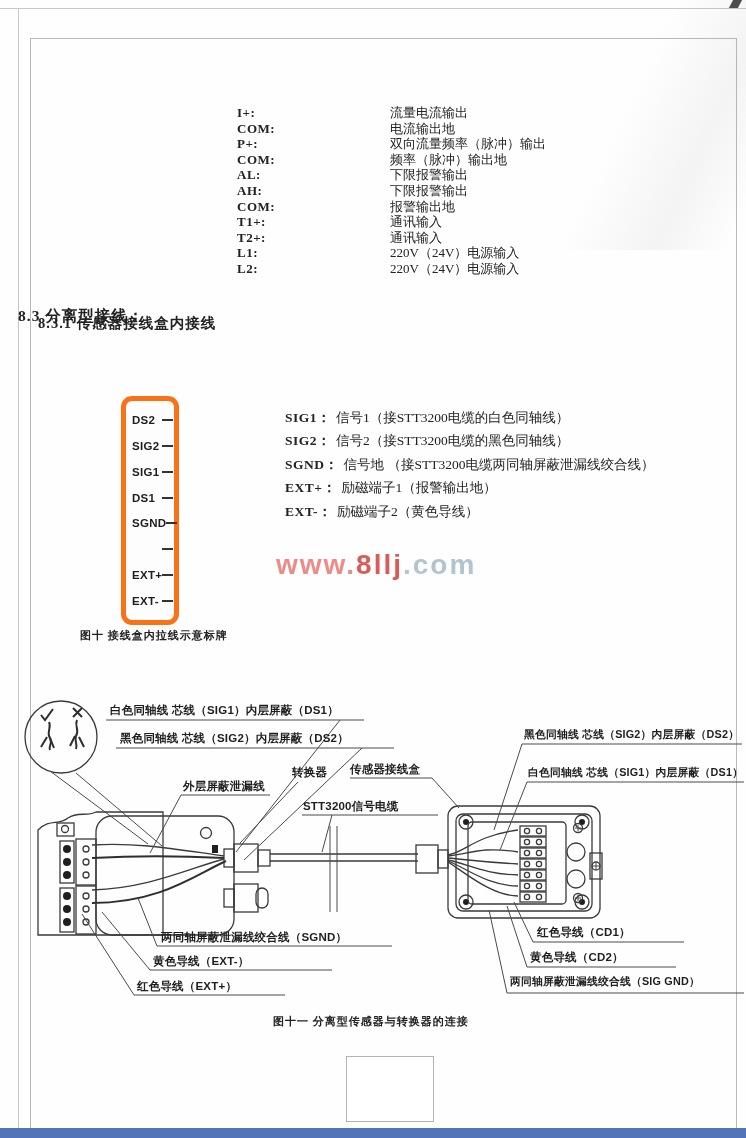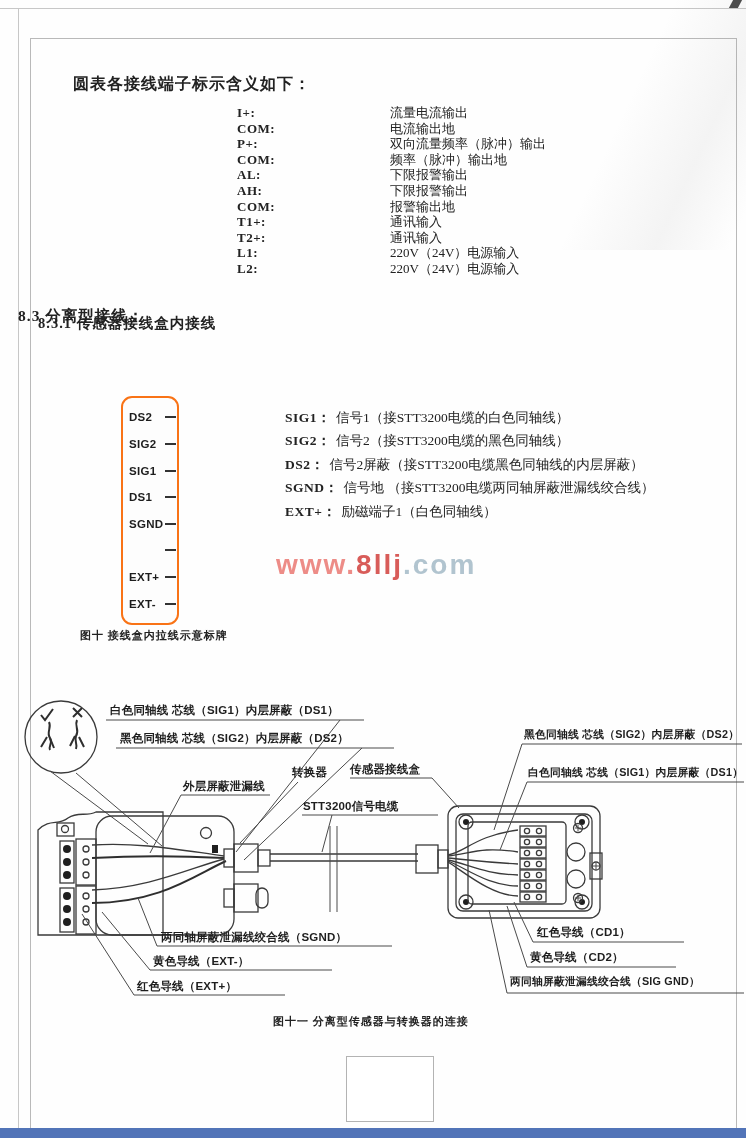--- a/index.html
+++ b/index.html
@@ -23,21 +23,21 @@
   .ttable{left:237px;top:105px;}
   .trow{display:flex;height:15.6px;line-height:15.6px;font-size:13px;}
   .tlabel{width:153px;font-weight:700;letter-spacing:.5px;}
   .tdesc{font-weight:500;}
   .tdesc.u{text-decoration:underline;}
 
   .sec{font-weight:700;}
   .sec-83{left:18px;top:306px;font-size:15.5px;letter-spacing:1px;}
   .sec-831{left:38px;top:314px;font-size:14.5px;letter-spacing:1px;}
 
-  .tagbox{left:121px;top:396px;width:58px;height:229px;border:2px solid #f97316;border-radius:11px;
+  .tagbox{left:121px;top:396px;width:58px;height:229px;border:5px solid #f97316;border-radius:11px;
     display:flex;flex-direction:column;box-sizing:border-box;padding:6px 0 6px 6px;background:#fdfdfd;}
   .tag-row{flex:1;display:flex;align-items:center;justify-content:space-between;}
   .tag-lbl{font-family:"Liberation Sans","DejaVu Sans",sans-serif;font-weight:700;font-size:11.5px;letter-spacing:.3px;color:#1d1d1d;}
   .tag-tick{width:11px;height:2px;background:#333;margin-right:1px;flex:none;}
 
   .fig-cap{font-size:11px;font-weight:700;letter-spacing:1px;}
   .cap10{left:80px;top:628px;}
   .cap11{left:273px;top:1014px;}
 
   .siglist{left:285px;top:406px;}
@@ -63,21 +63,20 @@
 <body>
 
 <div class="page">
 
   <div class="abs edge-top"></div>
   <div class="abs edge-left"></div>
   <div class="abs inner-frame"></div>
   <div class="abs scan-shade"></div>
   <div class="abs corner-mark"></div>
 
-  <div class="abs intro-title">圆表各接线端子标示含义如下：</div>
 
   <div class="abs ttable">
     <div class="trow">
         <span class="tlabel">I+:</span>
         <span class="tdesc">流量电流输出</span>
       </div>
     <div class="trow">
         <span class="tlabel">COM:</span>
         <span class="tdesc">电流输出地</span>
       </div>
@@ -154,23 +153,23 @@
     <div class="tag-row">
         <span class="tag-lbl">EXT-</span>
         <span class="tag-tick"></span>
       </div>
   </div>
   <div class="abs fig-cap cap10">图十  接线盒内拉线示意标牌</div>
 
   <div class="abs siglist">
     <div class="sigrow"><span class="sigterm">SIG1：</span><span>信号1（接STT3200电缆的白色同轴线）</span></div>
     <div class="sigrow"><span class="sigterm">SIG2：</span><span>信号2（接STT3200电缆的黑色同轴线）</span></div>
-    <div class="sigrow"><span class="sigterm">DS2：</span><span>信号2屏蔽（接STT3200电缆黑色同轴线的内层屏蔽）</span></div>
     <div class="sigrow"><span class="sigterm">SGND：</span><span>信号地 （接STT3200电缆两同轴屏蔽泄漏线绞合线）</span></div>
-    <div class="sigrow"><span class="sigterm">EXT+：</span><span>励磁端子1（白色同轴线）</span></div>
+    <div class="sigrow"><span class="sigterm">EXT+：</span><span>励磁端子1（报警输出地）</span></div>
+    <div class="sigrow"><span class="sigterm">EXT-：</span><span>励磁端子2（黄色导线）</span></div>
   </div>
 
   <div class="abs watermark"><span class="wm-1">www.</span><span class="wm-2">8llj</span><span class="wm-3">.com</span></div>
 
   <svg class="diagram" width="746" height="332" viewBox="0 688 746 332" xmlns="http://www.w3.org/2000/svg">
     <defs>
       <pattern id="knurl" width="3.2" height="4" patternUnits="userSpaceOnUse">
         <rect width="3.2" height="4" fill="#fff"></rect>
         <rect width="1.6" height="4" fill="#3f3f3f"></rect>
       </pattern>

